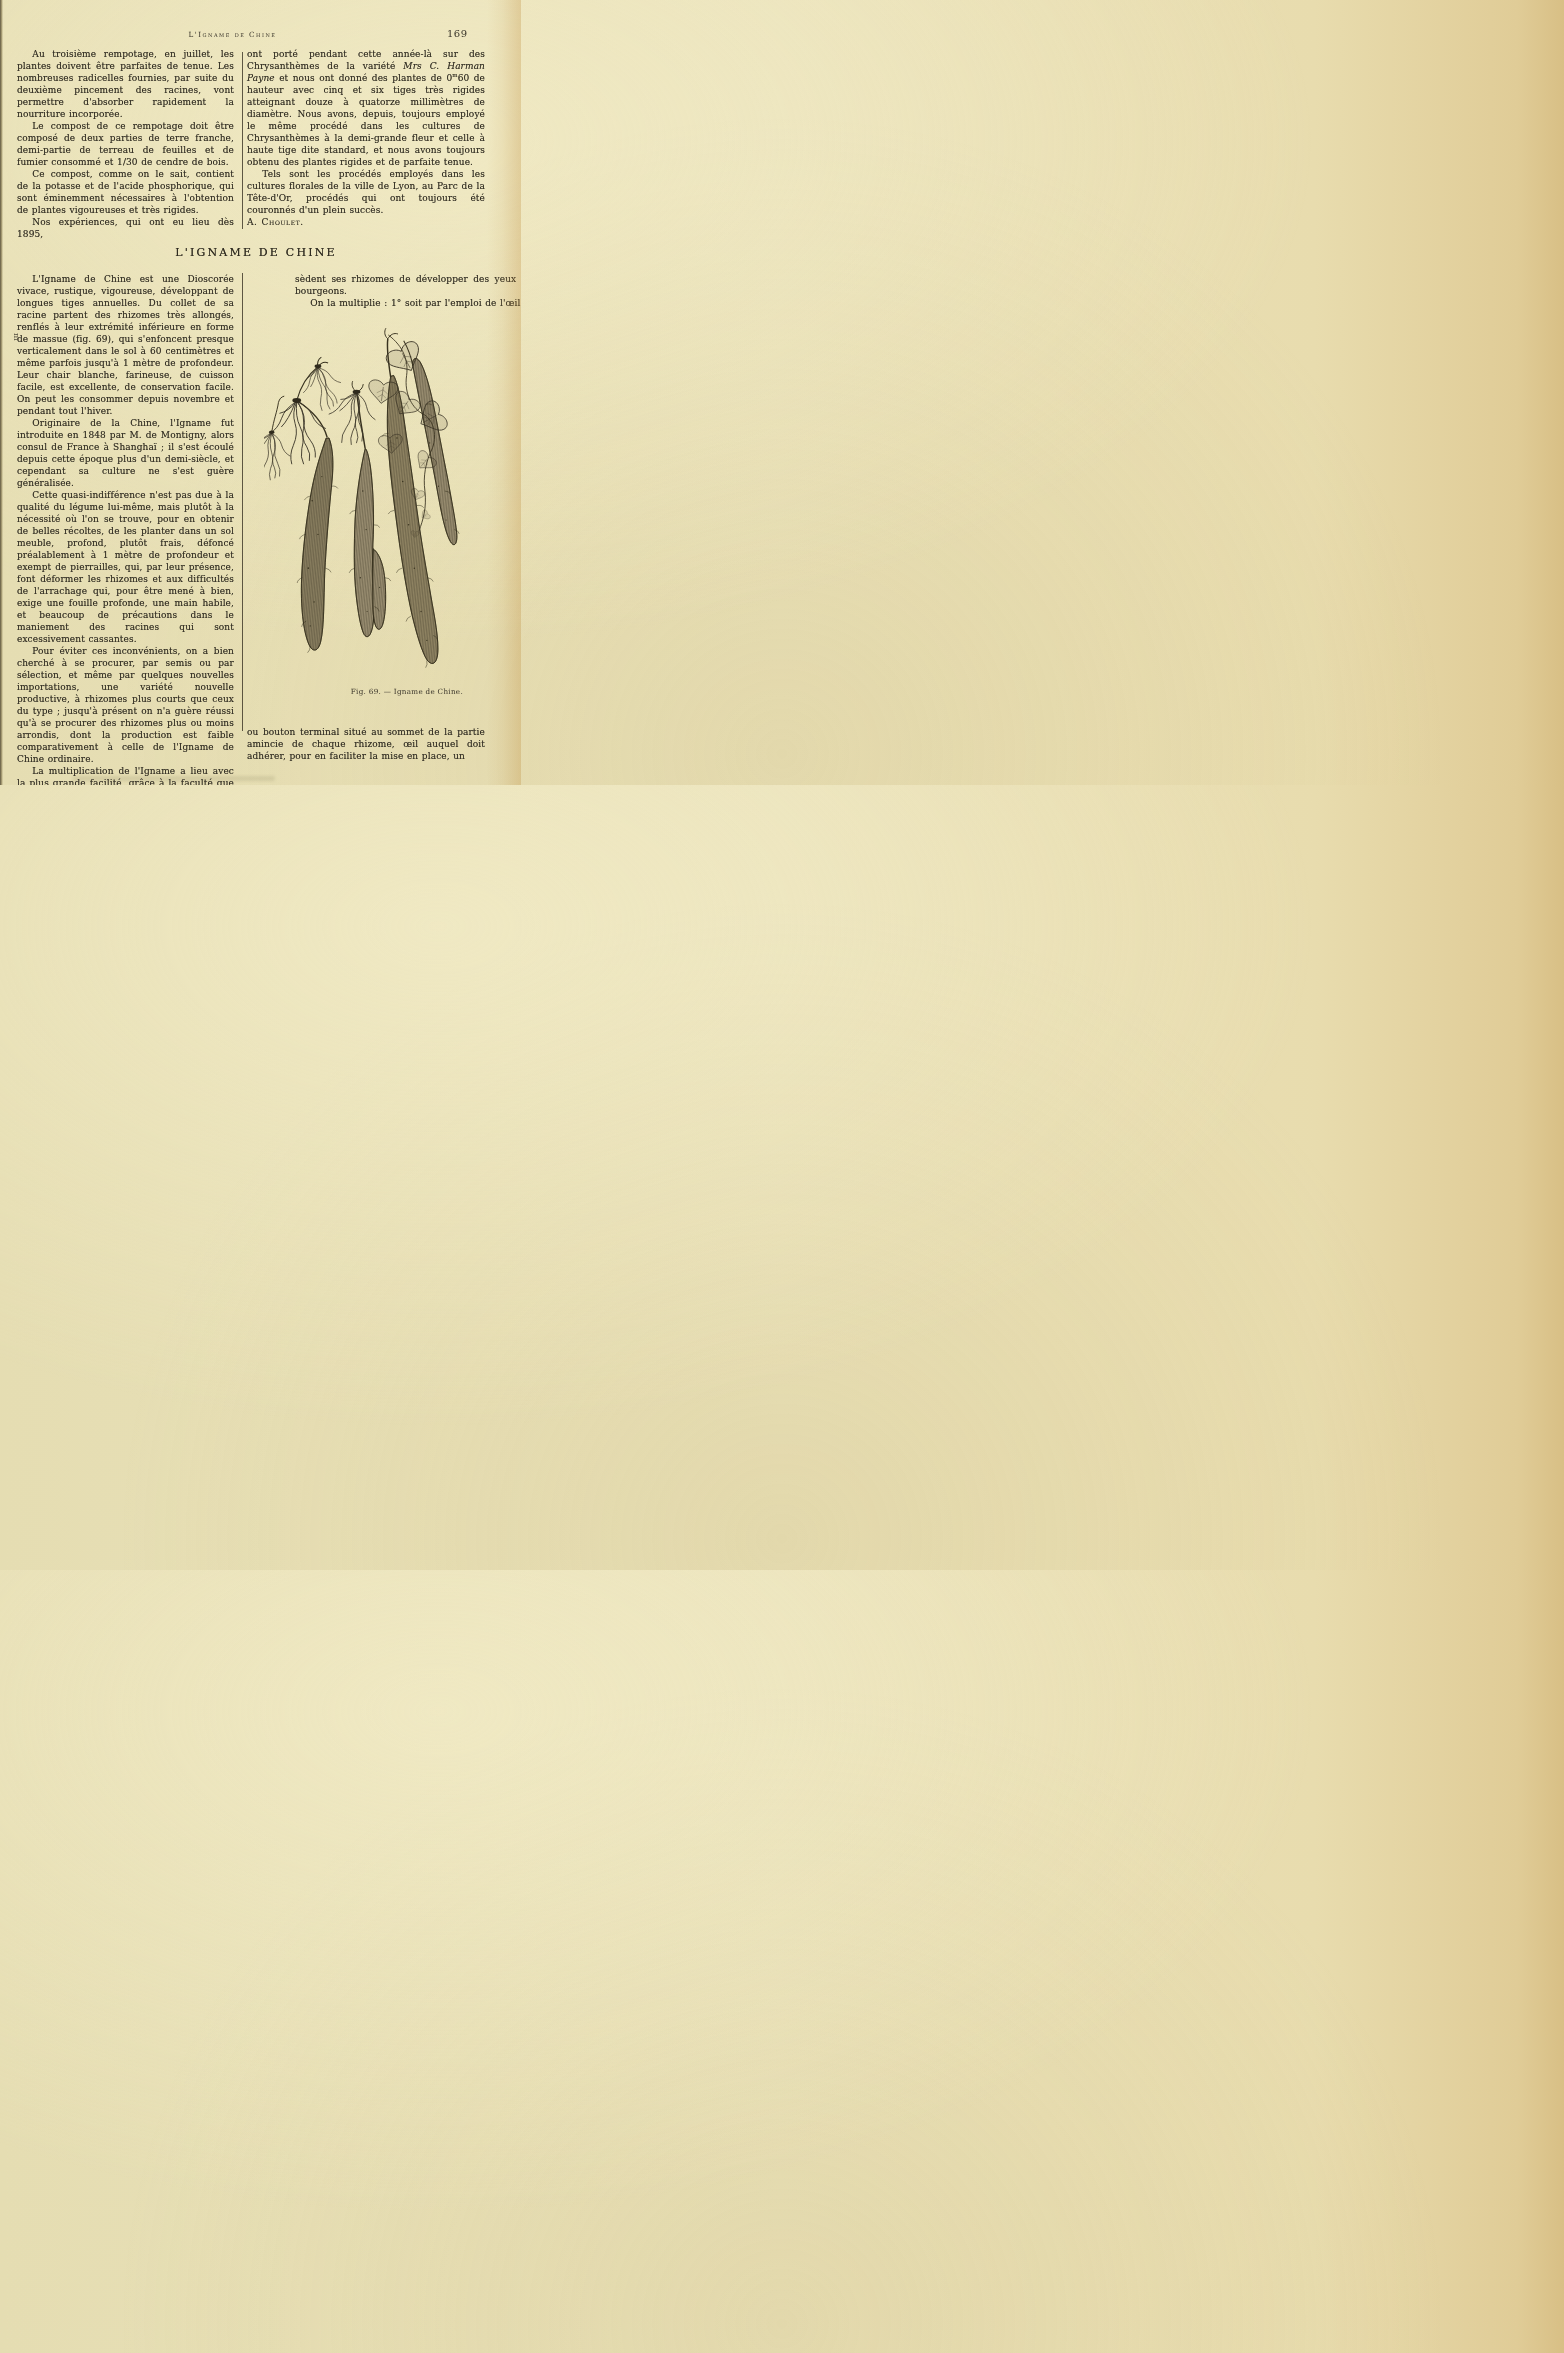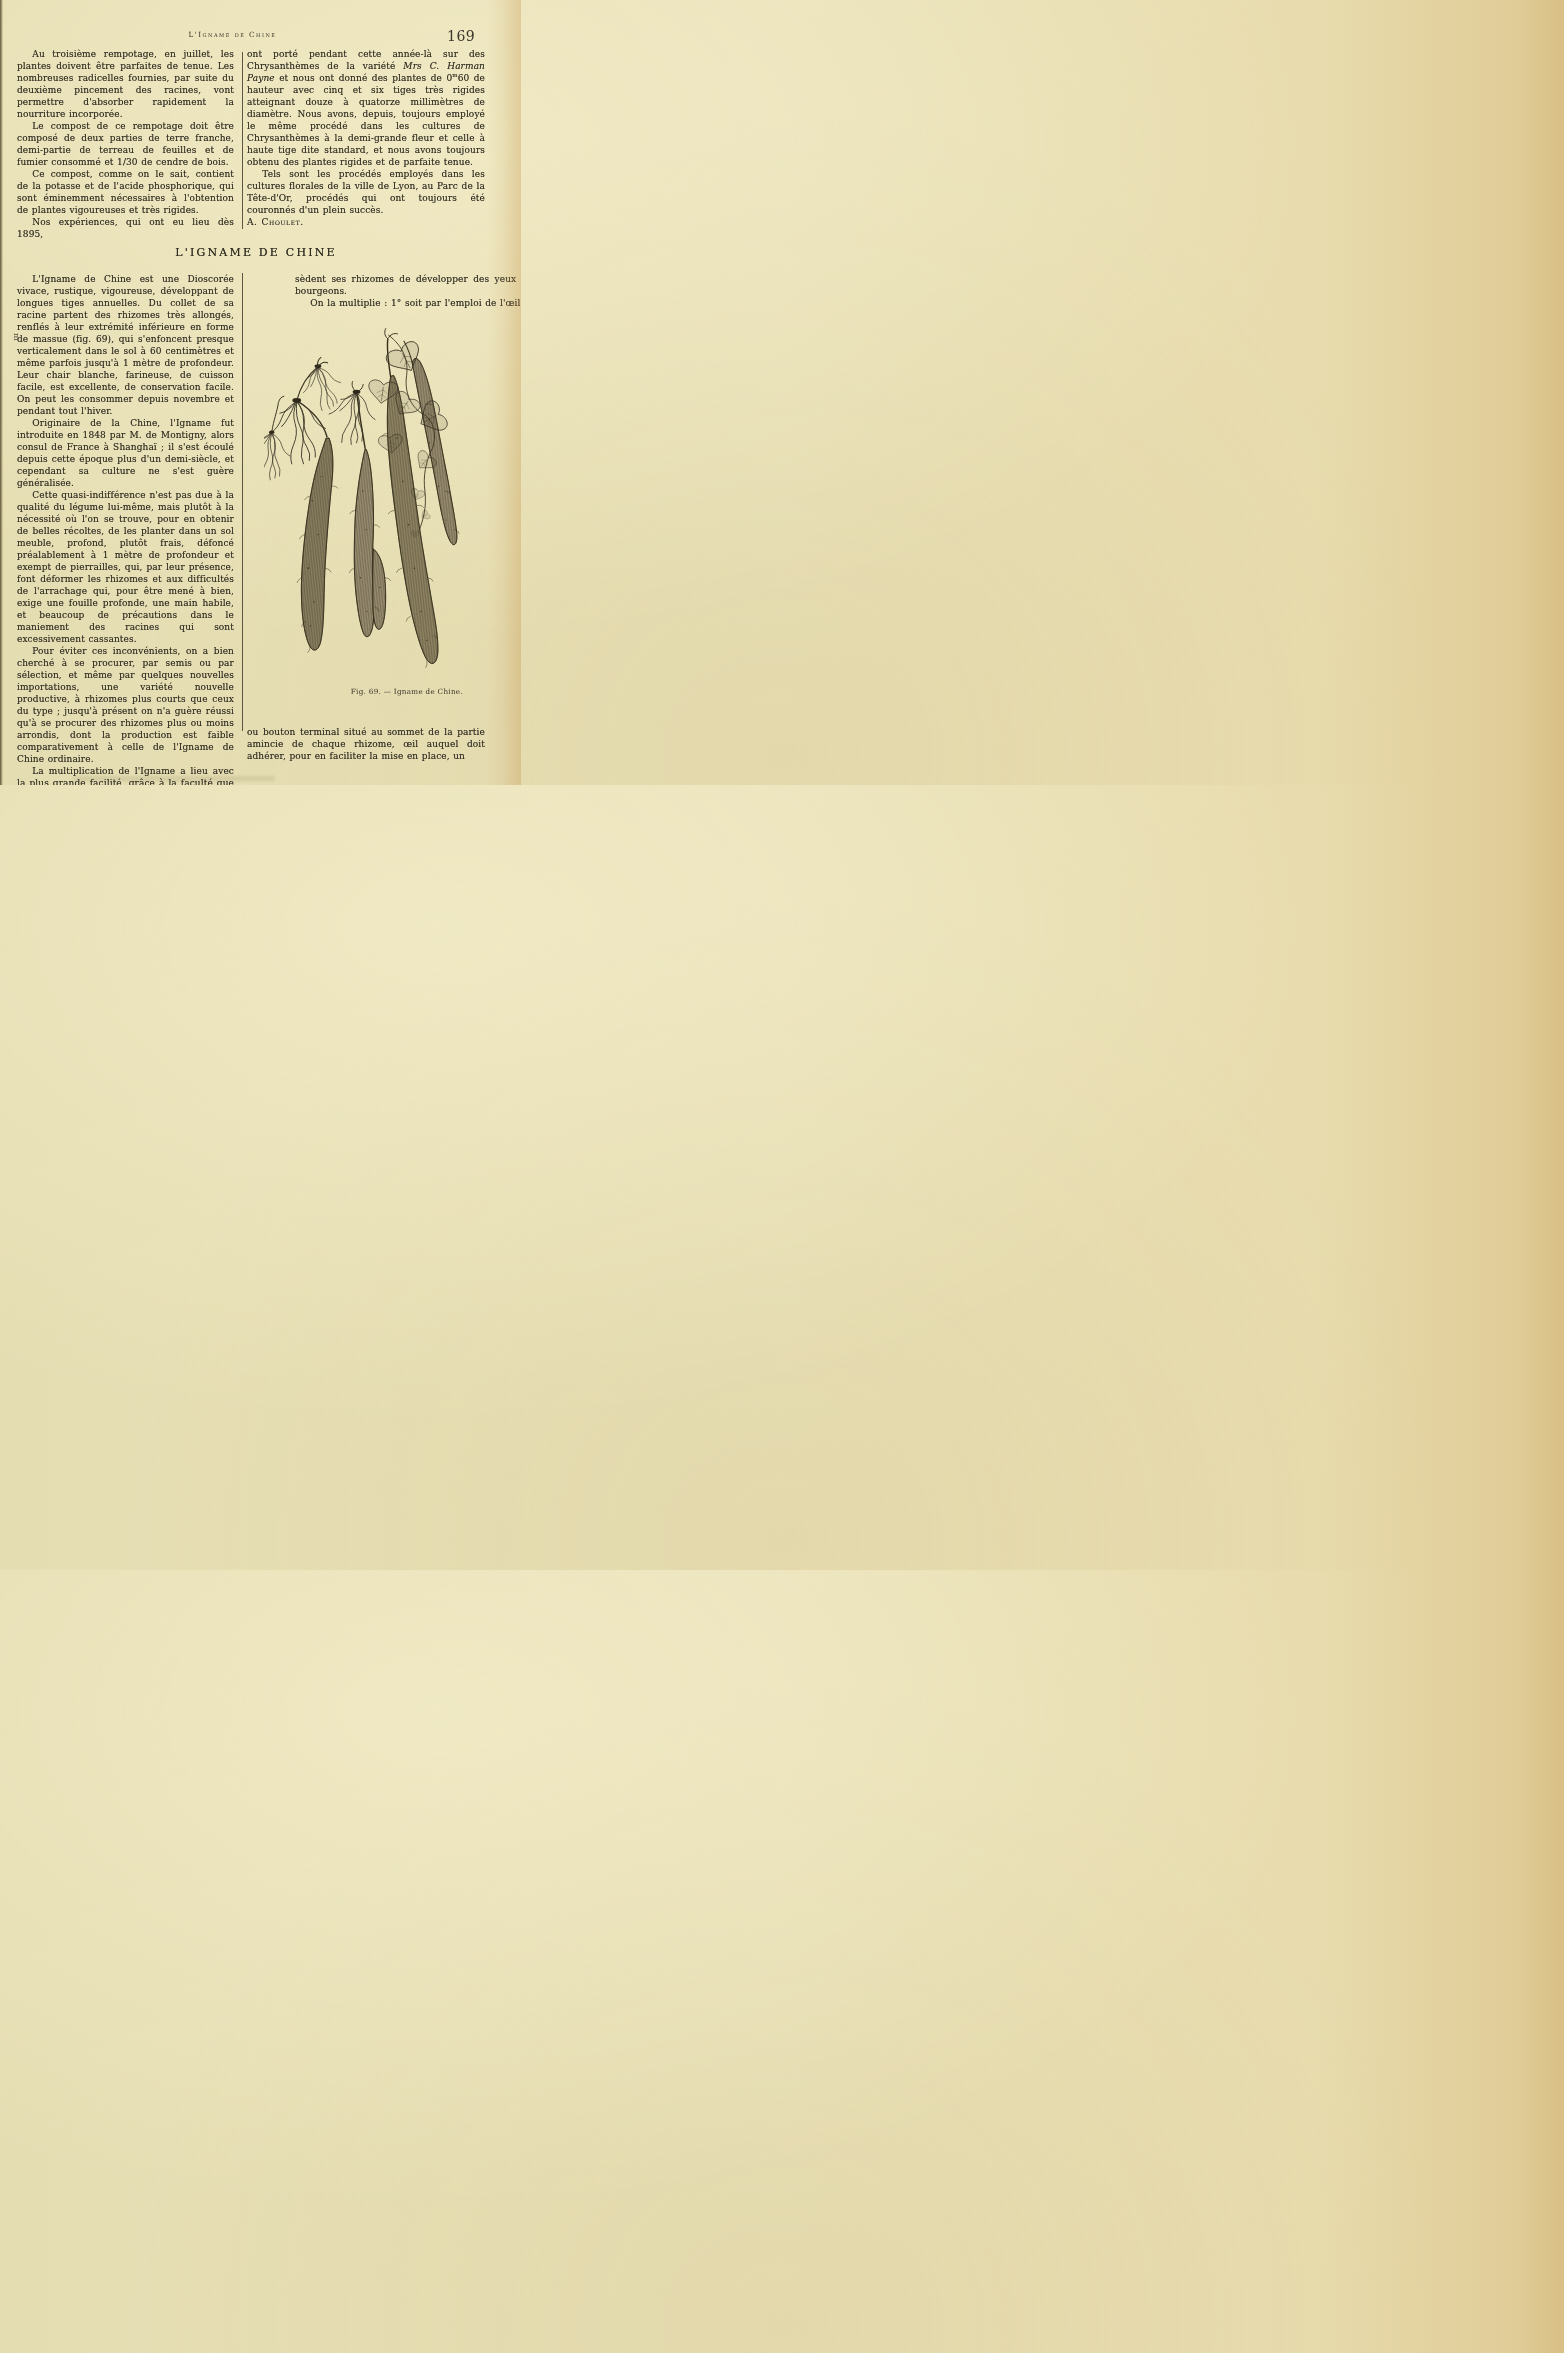--- a/index.html
+++ b/index.html
@@ -13,21 +13,21 @@
       linear-gradient(to right,#e5ddb2 0%,#eae2ba 50%,#e8dcae 84%,#e0cc97 97%,#d8bf85 100%);
   }
   .edge-left{position:absolute;left:0;top:0;width:3.4px;height:100%;z-index:5;
     background:linear-gradient(to right,#5f5740,#a89d74 55%,rgba(168,157,116,0));}
   .edge-right{position:absolute;right:0;top:0;width:34px;height:100%;z-index:4;
     background:linear-gradient(to left,rgba(190,140,60,0.30),rgba(198,160,90,0.12) 55%,rgba(198,160,90,0));}
   .bottom-smudge{position:absolute;left:72px;top:776px;width:203px;height:4.8px;
     background:rgba(105,96,66,0.14);border-radius:2.4px;filter:blur(1.4px);}
   .running-title{position:absolute;top:30px;left:155px;width:155px;text-align:center;
     font-variant:small-caps;letter-spacing:1.5px;font-size:7.2px;color:#3a352a;}
-  .page-number{position:absolute;top:28px;left:447px;font-size:14px;letter-spacing:0.5px;color:#3a352a;}
+  .page-number{position:absolute;top:28px;left:447px;font-size:10px;letter-spacing:0.5px;color:#3a352a;}
   .col{position:absolute;text-align:justify;font-size:9px;line-height:12px;
     word-spacing:0.6px;letter-spacing:0.1px;text-shadow:0 0 0.2px rgba(51,47,36,0.55);}
   .para{margin:0;text-indent:1.7em;}
   .para.noindent{text-indent:0;}
   sup{font-size:0.62em;line-height:0;vertical-align:super;}
   .signature{text-align:left;padding-right:2.2em;font-variant:small-caps;letter-spacing:0.6px;}
   .divider{position:absolute;width:0.7px;background:rgba(52,46,32,0.78);}
   .divider.top{left:242px;top:52px;height:177px;}
   .divider.bottom{left:242px;top:273px;height:458px;}
   .section-title{position:absolute;top:246px;left:169px;width:174px;text-align:center;

